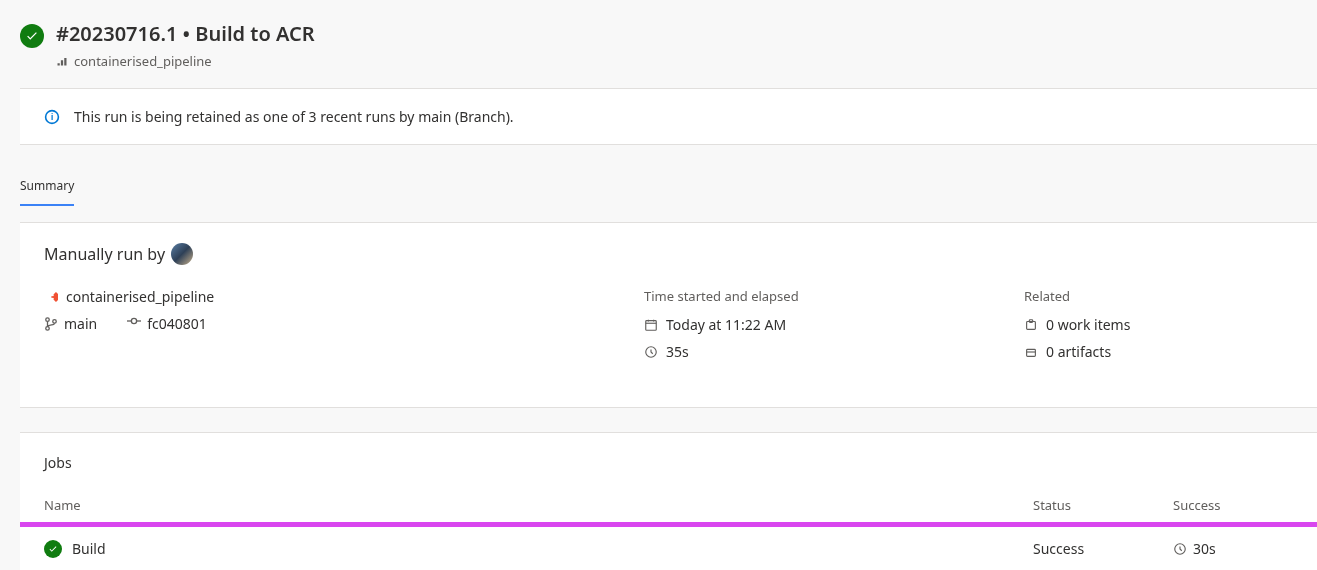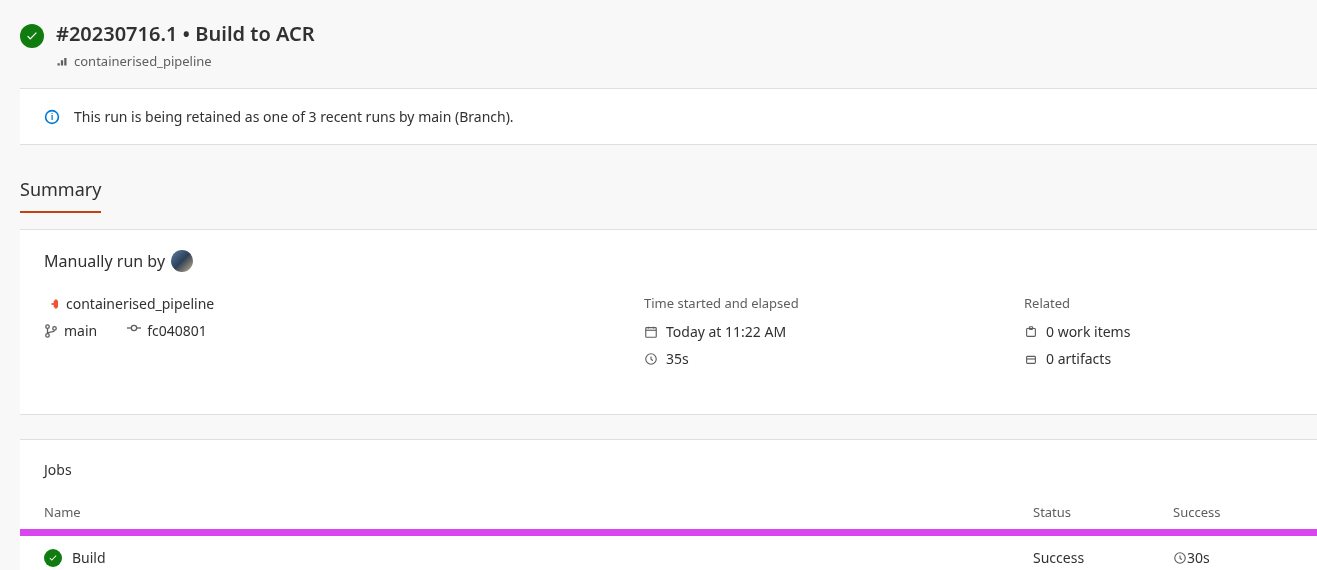--- a/index.html
+++ b/index.html
@@ -31,23 +31,23 @@
   .info-banner {
     display: flex; align-items: center; gap: 14px;
     padding: 18px 24px;
   }
   .info-icon { width: 16px; height: 16px; flex: 0 0 16px; }
   .info-icon circle { fill: none; stroke: #0078d4; stroke-width: 2; }
   .info-icon text { fill: #0078d4; font-size: 12px; font-weight: 600; }
   .tabs { margin: 0 0 16px 0; padding: 0 0 0 0; }
   .tab {
     display: inline-block;
-    font-size: 18px; color: #323130; font-weight: 400;
+    font-size: 12px; color: #323130; font-weight: 400;
     padding: 8px 0 10px 0; margin-right: 24px;
-    border-bottom: 2px solid #c2410c;
+    border-bottom: 2px solid #3b82f6;
     cursor: pointer;
   }
   .summary-card { padding: 20px 24px 38px 24px; }
   .run-by { font-size: 16px; display: flex; align-items: center; gap: 6px; margin-bottom: 22px; }
   .avatar {
     width: 22px; height: 22px; border-radius: 50%;
     background: linear-gradient(135deg, #5b7fa6 0%, #2e4057 50%, #c9b18c 100%);
     display: inline-block;
   }
   .cols { display: flex; gap: 40px; }
@@ -57,32 +57,32 @@
   .col.related { width: 280px; }
   .col-head { color: #605e5c; font-size: 13px; margin-bottom: 10px; }
   .val-row { display: flex; align-items: center; gap: 8px; font-size: 14px; margin-bottom: 8px; color: #323130; }
   .val-row.sub { gap: 30px; }
   .repo-icon { width:14px; height:14px; }
   .mini-icon { width:14px; height:14px; color:#605e5c; flex:0 0 14px; }
   .jobs-card { padding: 20px 0 0 0; }
   .jobs-title { font-size: 14px; margin: 0 0 16px 24px; }
   .jobs-header {
     display: flex; align-items: center; padding: 8px 24px;
-    color: #605e5c; font-size: 13px; border-bottom: 7px solid #d946ef;
+    color: #605e5c; font-size: 13px; border-bottom: 5px solid #d946ef;
   }
   .jobs-header .name { flex: 1; }
   .jobs-header .status { width: 140px; }
   .jobs-header .duration { width: 120px; }
   .jobs-row {
     display: flex; align-items: center; padding: 12px 24px;
     font-size: 14px;
   }
   .jobs-row .name { flex: 1; display: flex; align-items: center; gap: 10px; }
   .jobs-row .status { width: 140px; }
-  .jobs-row .duration { width: 120px; display: flex; align-items: center; color:#323130; }
+  .jobs-row .duration { width: 120px; display: flex; align-items: center; gap: 6px; color:#323130; }
   .small-success {
     width: 18px; height: 18px; border-radius: 50%;
     background: #107c10; display: flex; align-items: center; justify-content: center;
     flex: 0 0 18px;
   }
   .small-success svg { width: 10px; height: 10px; fill: #fff; }
 </style>
 </head>
 <body>
 

